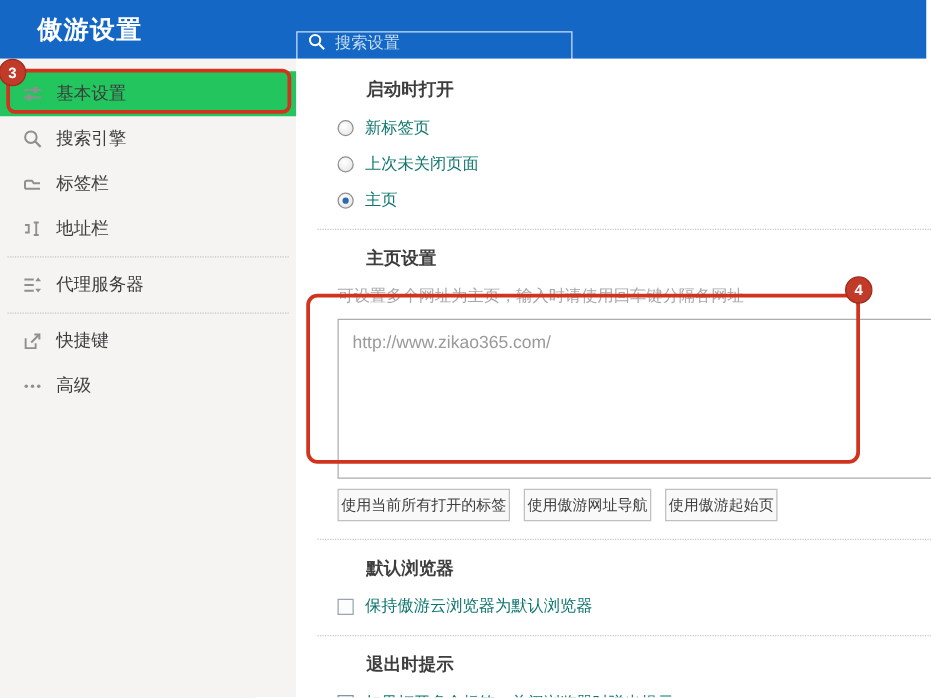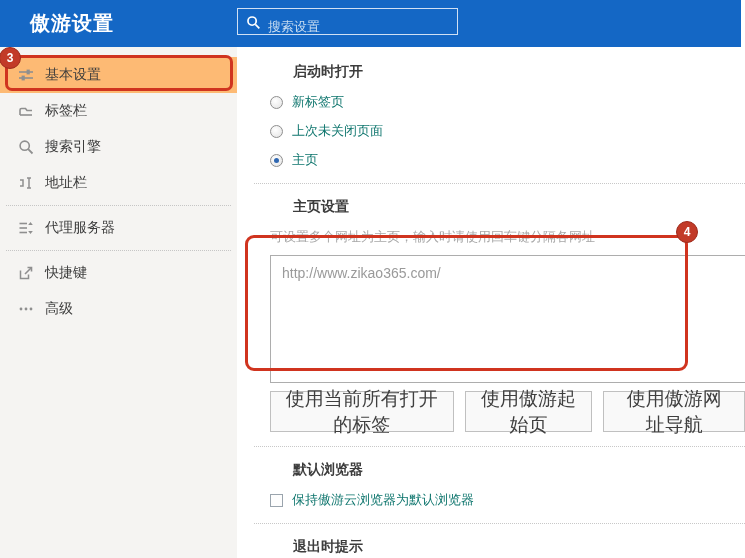--- a/index.html
+++ b/index.html
@@ -2,33 +2,33 @@
 <html><head>
 <meta charset="utf-8">
 <style>
   * { margin:0; padding:0; box-sizing:border-box; }
   body { font-family:"Liberation Sans","DejaVu Sans",sans-serif; background:#fff; }
   .screen { position:relative; width:745px; height:558px; overflow:hidden; background:#fff; }
 
   
   .header { position:absolute; left:0; top:0; width:741px; height:47px; background:#1467c5; display:flex; align-items:center; }
   .app-title { color:#ffffff; font-size:20px; font-weight:bold; margin-left:30px; letter-spacing:1px; }
-  .search-box { position:absolute; left:237px; top:8px; width:221px; height:27px;
-    border:1px solid rgba(255,255,255,0.8); display:flex; align-items:flex-end; padding:0 8px; }
+  .search-box { position:absolute; left:237px; top:25px; width:221px; height:27px;
+    border:1px solid rgba(255,255,255,0.8); display:flex; align-items:flex-start; padding:0 8px; }
   .search-box svg { flex:0 0 auto; }
   .search-input { background:transparent; border:none; outline:none; color:#eaf2fb; font-size:13px;
     width:100%; margin-left:7px; font-family:inherit; }
   .search-input::placeholder { color:#c9def2; opacity:1; }
 
   
   .sidebar { position:absolute; left:0; top:47px; width:237px; height:511px; background:#f5f4f2; padding-top:10px; }
   .side-item { height:36px; display:flex; align-items:center; padding-left:17px; cursor:pointer; }
   .side-item .icon { width:17px; height:17px; display:inline-flex; align-items:center; justify-content:center; color:#8f8f8f; }
   .side-item .lbl { font-size:14px; color:#3c3c3c; margin-left:11px; }
-  .side-item.selected { background:#fdba74; }
+  .side-item.selected { background:#22c55e; }
   .side-sep { border-top:1px dotted #c6c6c6; margin:4px 6px; height:0; }
 
   
   .content { position:absolute; left:237px; top:47px; width:508px; height:511px; background:#ffffff; padding:16px 0 0 17px; }
   .sec-heading { font-size:14px; font-weight:bold; color:#3d3d3d; margin-bottom:12px;margin-left:39px; }
   .indent { margin-left:16px; }
   .opt-row { display:flex; align-items:center; margin-bottom:11px; cursor:pointer; }
   .opt-label { font-size:13px; color:#0f766e; margin-left:9px; }
   .radio { width:13px; height:13px; border-radius:50%; border:1px solid #8f8f8f;
     background:radial-gradient(circle at 40% 35%, #ffffff 0%, #e8e8e8 80%); position:relative; flex:0 0 auto; }
@@ -37,21 +37,21 @@
   .cbx { width:13px; height:13px; border:1px solid #9aa4ad; background:#fdfdfd; position:relative; flex:0 0 auto; }
   .cbx.checked { border-color:#8095a7; background:#f2f6fa; }
   .cbx.checked::after { content:"✓"; position:absolute; left:0px; top:-3px; color:#3a66ad; font-size:13px; font-weight:bold; }
   .dot-sep { border-top:1px dotted #c8c8c8; height:0; margin:14px 0 14px 0; }
 
   .hint { font-size:13px; color:#a8a8a8; margin:0 0 9px 16px; }
   .home-textarea { display:block; margin-left:16px; width:500px; height:128px; resize:none;
     border:1px solid #adadad; background:#fff; color:#9a9a9a; font-size:14px; font-family:inherit;
     padding:9px 11px; outline:none; }
   .btn-row { display:flex; margin:8px 0 0 16px; gap:11px; }
-  .btn { height:41px; padding:0 14px; font-size:19px; color:#3f3f3f; background:#f9f9f9;
+  .btn { height:26px; padding:0 2px; font-size:12px; color:#3f3f3f; background:#f9f9f9;
     border:1px solid #c0c0c0; cursor:pointer; font-family:inherit; display:flex; align-items:center; }
 
   
   .ann-rect { position:absolute; border:3px solid #d0341f; border-radius:7px; pointer-events:none; }
   .ann-rect.r3 { left:5px; top:55px; width:228px; height:36px; }
   .ann-rect.r4 { left:245px; top:235px; width:443px; height:136px; border-radius:9px; }
   .ann-badge { position:absolute; width:22px; height:22px; border-radius:50%; background:#c23a28;
     border:1px solid #9f2b1c; color:#ffffff; font-size:12px; font-weight:bold;
     display:flex; align-items:center; justify-content:center; z-index:5; }
   .ann-badge.b3 { left:-1px; top:47px; }
@@ -87,35 +87,35 @@
             <line x1="1" y1="11" x2="15" y2="11" stroke="#8f8f8f" stroke-width="1.6"></line>
             <rect x="3.6" y="8.6" width="3.2" height="4.8" fill="#8f8f8f"></rect>
           </svg>
       </span>
       <span class="lbl">基本设置</span>
     </div>
 
     <div class="side-item">
       <span class="icon">
         <svg width="16" height="16" viewBox="0 0 16 16">
+            <circle cx="6.7" cy="6.7" r="4.6" fill="none" stroke="#8f8f8f" stroke-width="1.6"></circle>
+            <line x1="10.2" y1="10.2" x2="14.5" y2="14.5" stroke="#8f8f8f" stroke-width="1.8"></line>
+          </svg>
+      </span>
+      <span class="lbl">搜索引擎</span>
+    </div>
+
+    <div class="side-item">
+      <span class="icon">
+        <svg width="16" height="16" viewBox="0 0 16 16">
             <path d="M2 12 v-5 a1.5 1.5 0 0 1 1.5-1.5 h4 l1.5 2 h5" fill="none" stroke="#8f8f8f" stroke-width="1.6"></path>
             <line x1="2" y1="12" x2="14" y2="12" stroke="#8f8f8f" stroke-width="1.6"></line>
           </svg>
       </span>
       <span class="lbl">标签栏</span>
-    </div>
-
-    <div class="side-item">
-      <span class="icon">
-        <svg width="16" height="16" viewBox="0 0 16 16">
-            <circle cx="6.7" cy="6.7" r="4.6" fill="none" stroke="#8f8f8f" stroke-width="1.6"></circle>
-            <line x1="10.2" y1="10.2" x2="14.5" y2="14.5" stroke="#8f8f8f" stroke-width="1.8"></line>
-          </svg>
-      </span>
-      <span class="lbl">搜索引擎</span>
     </div>
 
     <div class="side-item">
       <span class="icon">
         <svg width="16" height="16" viewBox="0 0 16 16">
             <path d="M2 5 h3 v6 h-3" fill="none" stroke="#8f8f8f" stroke-width="1.5"></path>
             <line x1="9" y1="3" x2="13" y2="3" stroke="#8f8f8f" stroke-width="1.5"></line>
             <line x1="11" y1="3" x2="11" y2="13" stroke="#8f8f8f" stroke-width="1.5"></line>
             <line x1="9" y1="13" x2="13" y2="13" stroke="#8f8f8f" stroke-width="1.5"></line>
           </svg>
@@ -184,22 +184,22 @@
       </div>
     </div>
 
     <div class="dot-sep"></div>
 
     <div class="sec-heading">主页设置</div>
     <div class="hint">可设置多个网址为主页，输入时请使用回车键分隔各网址</div>
     <textarea class="home-textarea" spellcheck="false" style="">http://www.zikao365.com/</textarea>
     <div class="btn-row">
       <button class="btn">使用当前所有打开的标签</button>
+      <button class="btn">使用傲游网址导航</button>
       <button class="btn">使用傲游起始页</button>
-      <button class="btn">使用傲游网址导航</button>
     </div>
 
     <div class="dot-sep"></div>
 
     <div class="sec-heading">默认浏览器</div>
     <div class="indent">
       <div class="opt-row">
         <span class="cbx"></span>
         <span class="opt-label">保持傲游云浏览器为默认浏览器</span>
       </div>

